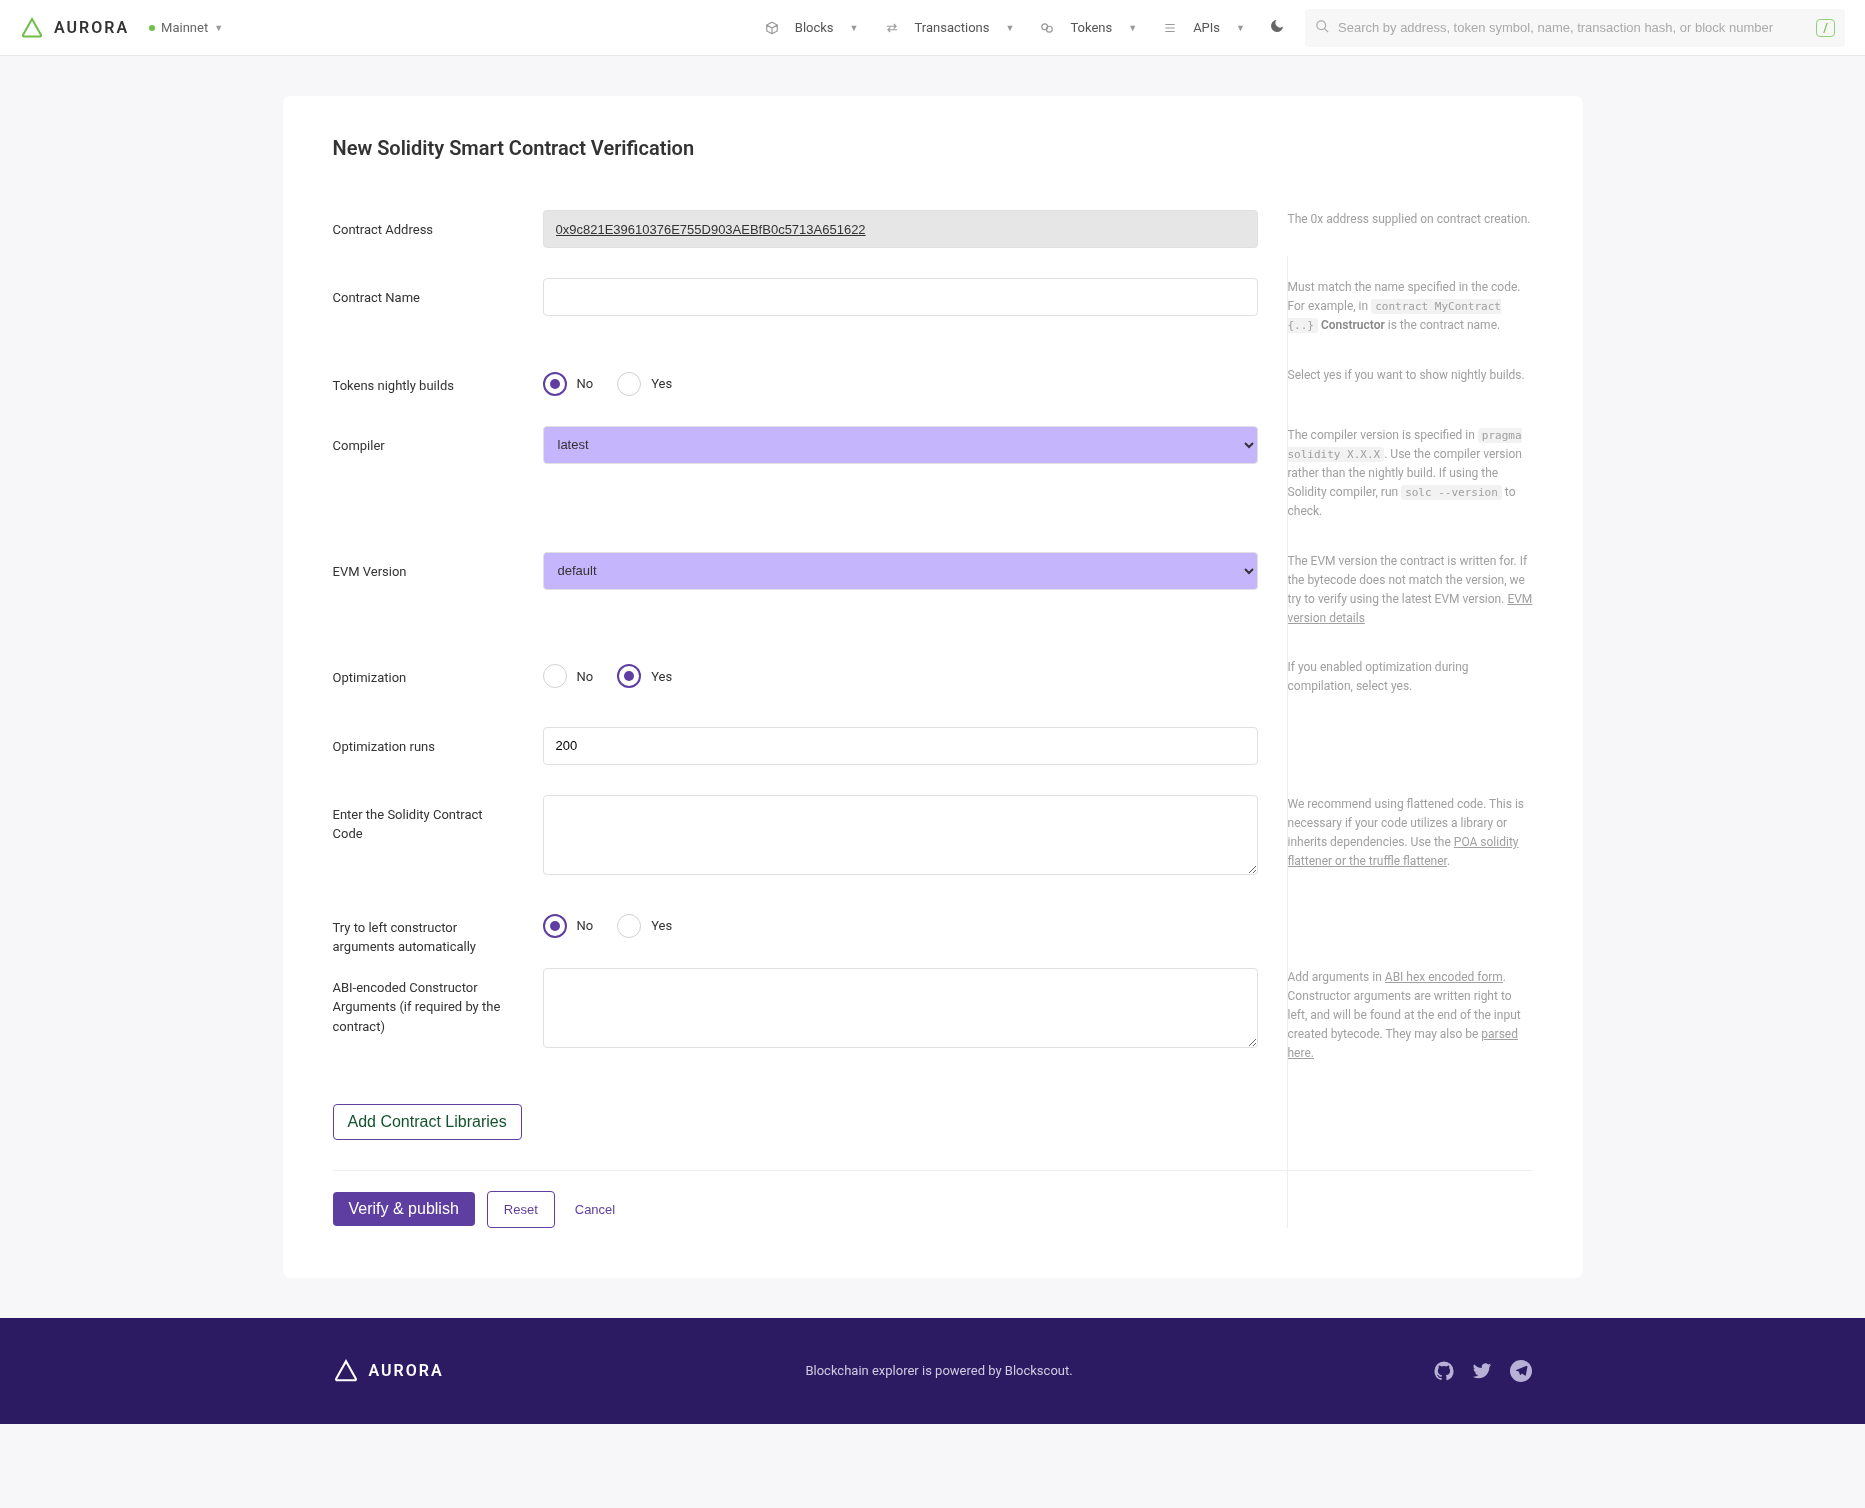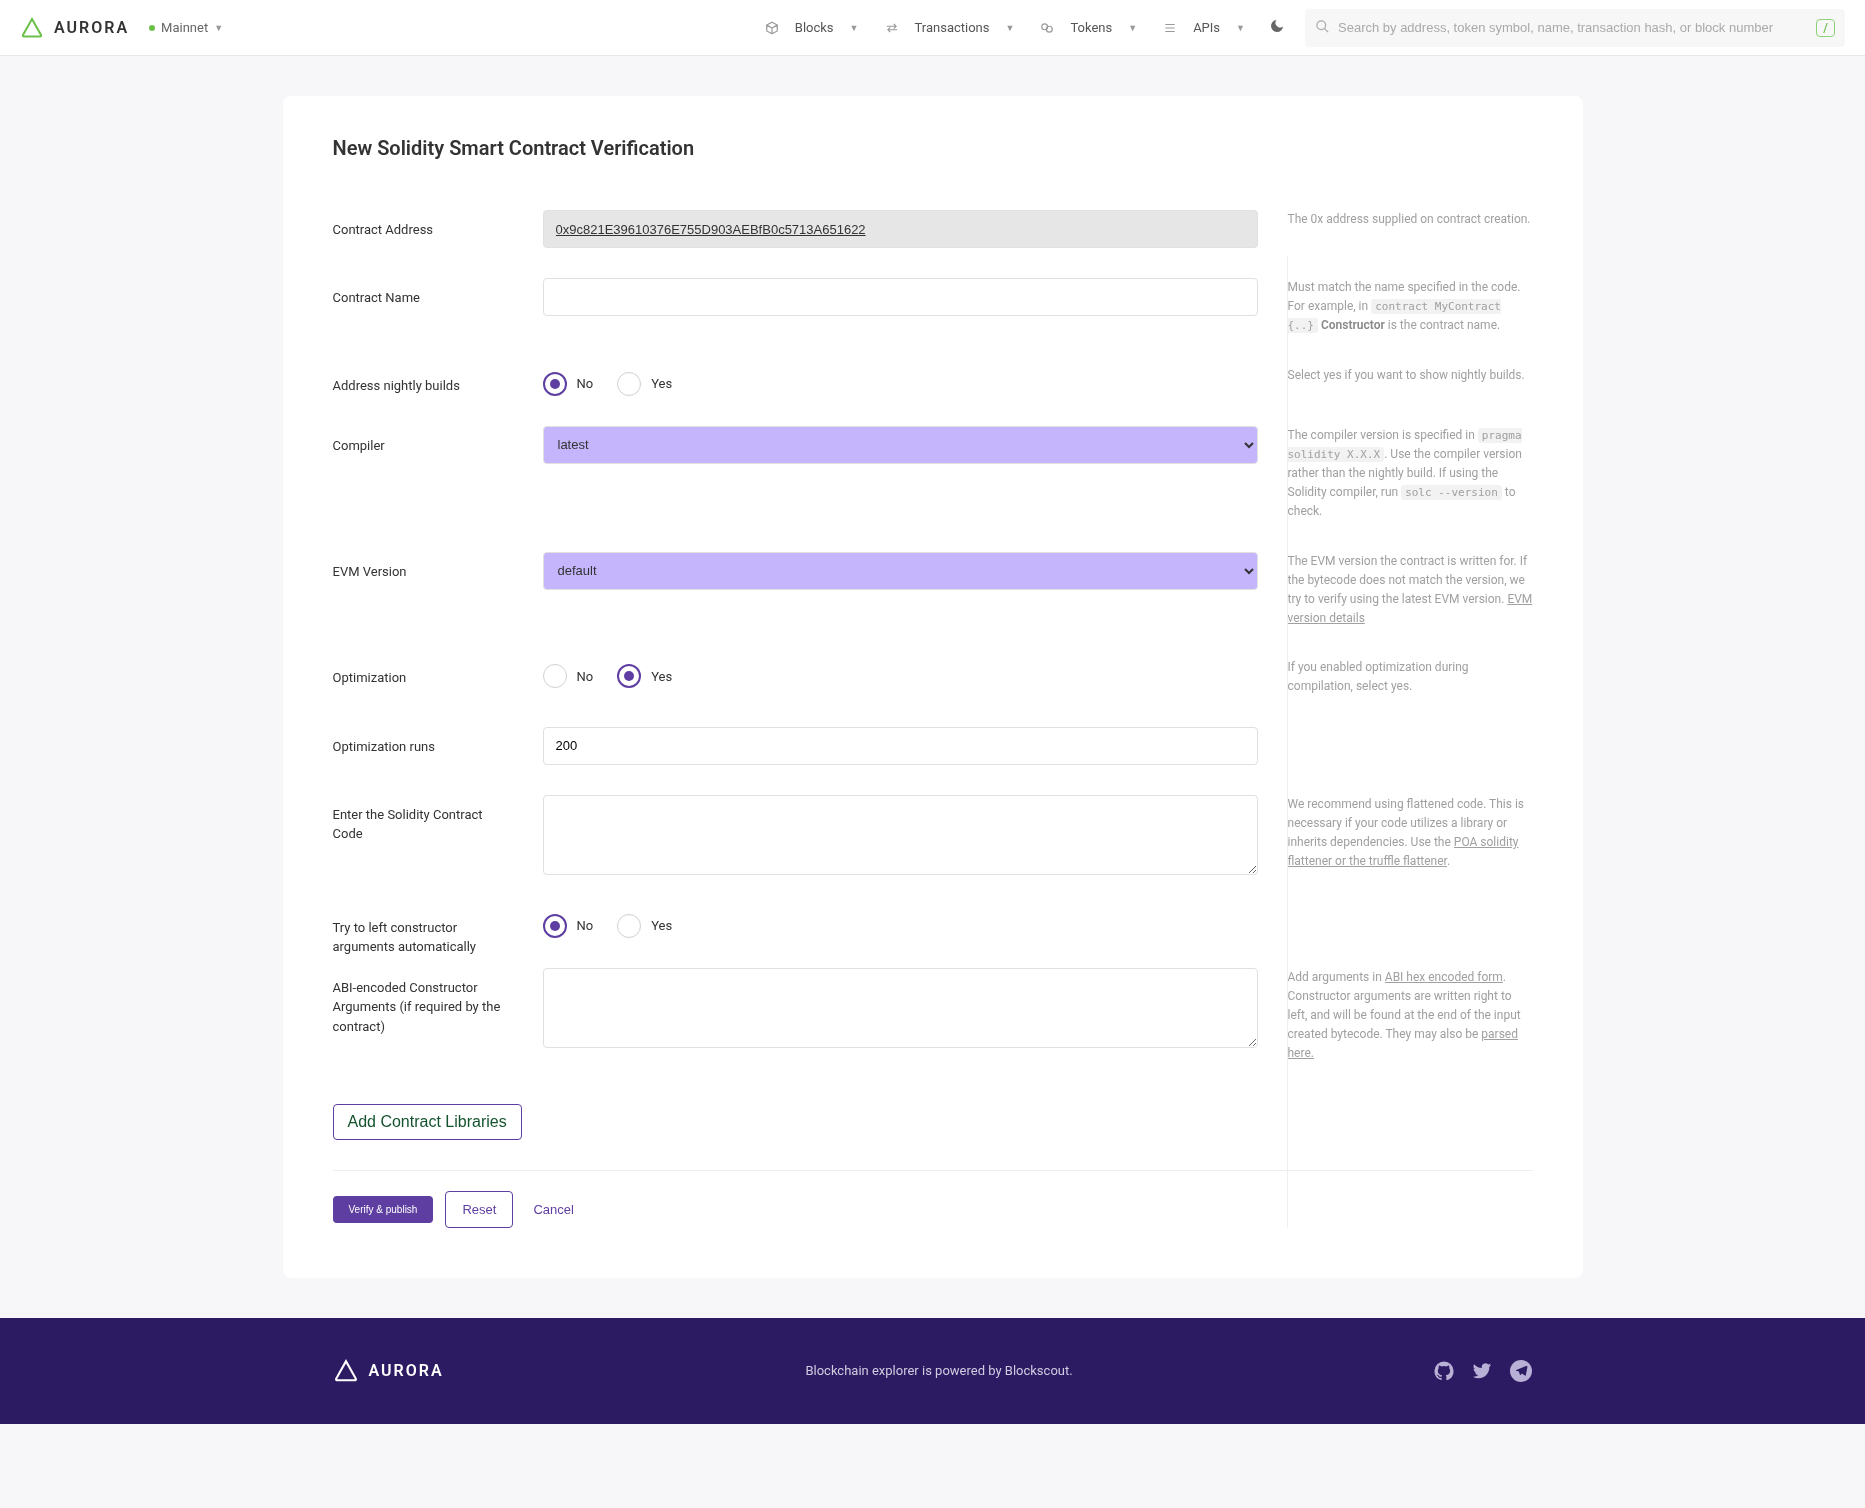--- a/index.html
+++ b/index.html
@@ -54,21 +54,21 @@
     .radio-inner { width: 10px; height: 10px; background: #5e3ea1; border-radius: 50%; display: none; }
     .radio-shape.checked .radio-inner { display: block; }
     .radio-label { font-size: 13px; color: #333; }
 
     .add-lib-row { grid-column: 1 / -1; margin-top: 10px; }
     .btn-outline-purple { border: 1px solid #5e3ea1; color: #14532d; background: #fff; font-size: 16px; padding: 8px 14px; border-radius: 4px; cursor: pointer; }
 
     .divider { grid-column: 1 / -1; height: 1px; background: #eee; margin: 30px 0 20px; }
 
     .actions { grid-column: 1 / -1; display: flex; gap: 12px; align-items: center; }
-    .btn-primary { background: #5e3ea1; color: #fff; border: none; padding: 8px 16px; font-size: 10px; border-radius: 4px; cursor: pointer; }
+    .btn-primary { background: #5e3ea1; color: #fff; border: none; padding: 8px 16px; font-size: 16px; border-radius: 4px; cursor: pointer; }
     .btn-outline { background: #fff; color: #5e3ea1; border: 1px solid #5e3ea1; padding: 10px 16px; font-size: 13px; border-radius: 4px; cursor: pointer; }
     .btn-link { background: none; border: none; color: #5e3ea1; font-size: 13px; cursor: pointer; padding: 10px 8px; }
 
     
     .footer { background: #2c1a63; color: #fff; padding: 40px 0; margin-top: 40px; }
     .footer-inner { max-width: 1300px; margin: 0 auto; display: flex; align-items: center; justify-content: space-between; padding: 0 50px; }
     .footer-logo { display: flex; align-items: center; gap: 10px; }
     .footer-logo .logo-text { color: #fff; }
     .footer-text { font-size: 13px; color: #d0cce0; }
     .footer-socials { display: flex; gap: 18px; align-items: center; }
@@ -164,21 +164,21 @@
         <div class="ctrl">
           <input class="text-input" value="" style="">
         </div>
         <div class="help">
           <span>Must match the name specified in the code. For example, in </span><code>contract MyContract {..}</code> <strong>Constructor</strong><span> is the contract name.</span>
         </div>
       </div>
     </div>
 
     <div class="row">
-      <div class="row-label">Address nightly builds</div>
+      <div class="row-label">Tokens nightly builds</div>
       <div class="row-body">
         <div class="ctrl radio-group">
           <div class="radio-opt">
             <span class="radio-shape checked">
                 <span class="radio-inner"></span>
               </span>
             <span class="radio-label">No</span>
           </div>
           <div class="radio-opt">
             <span class="radio-shape"></span>

